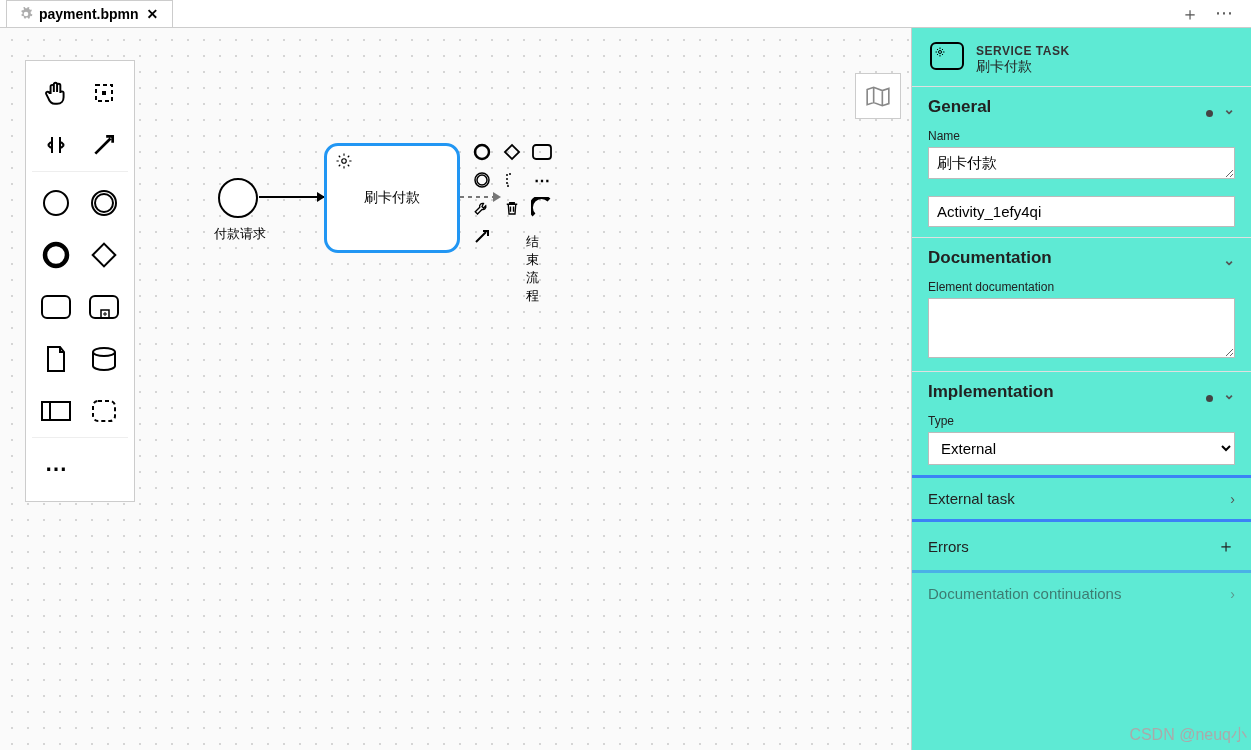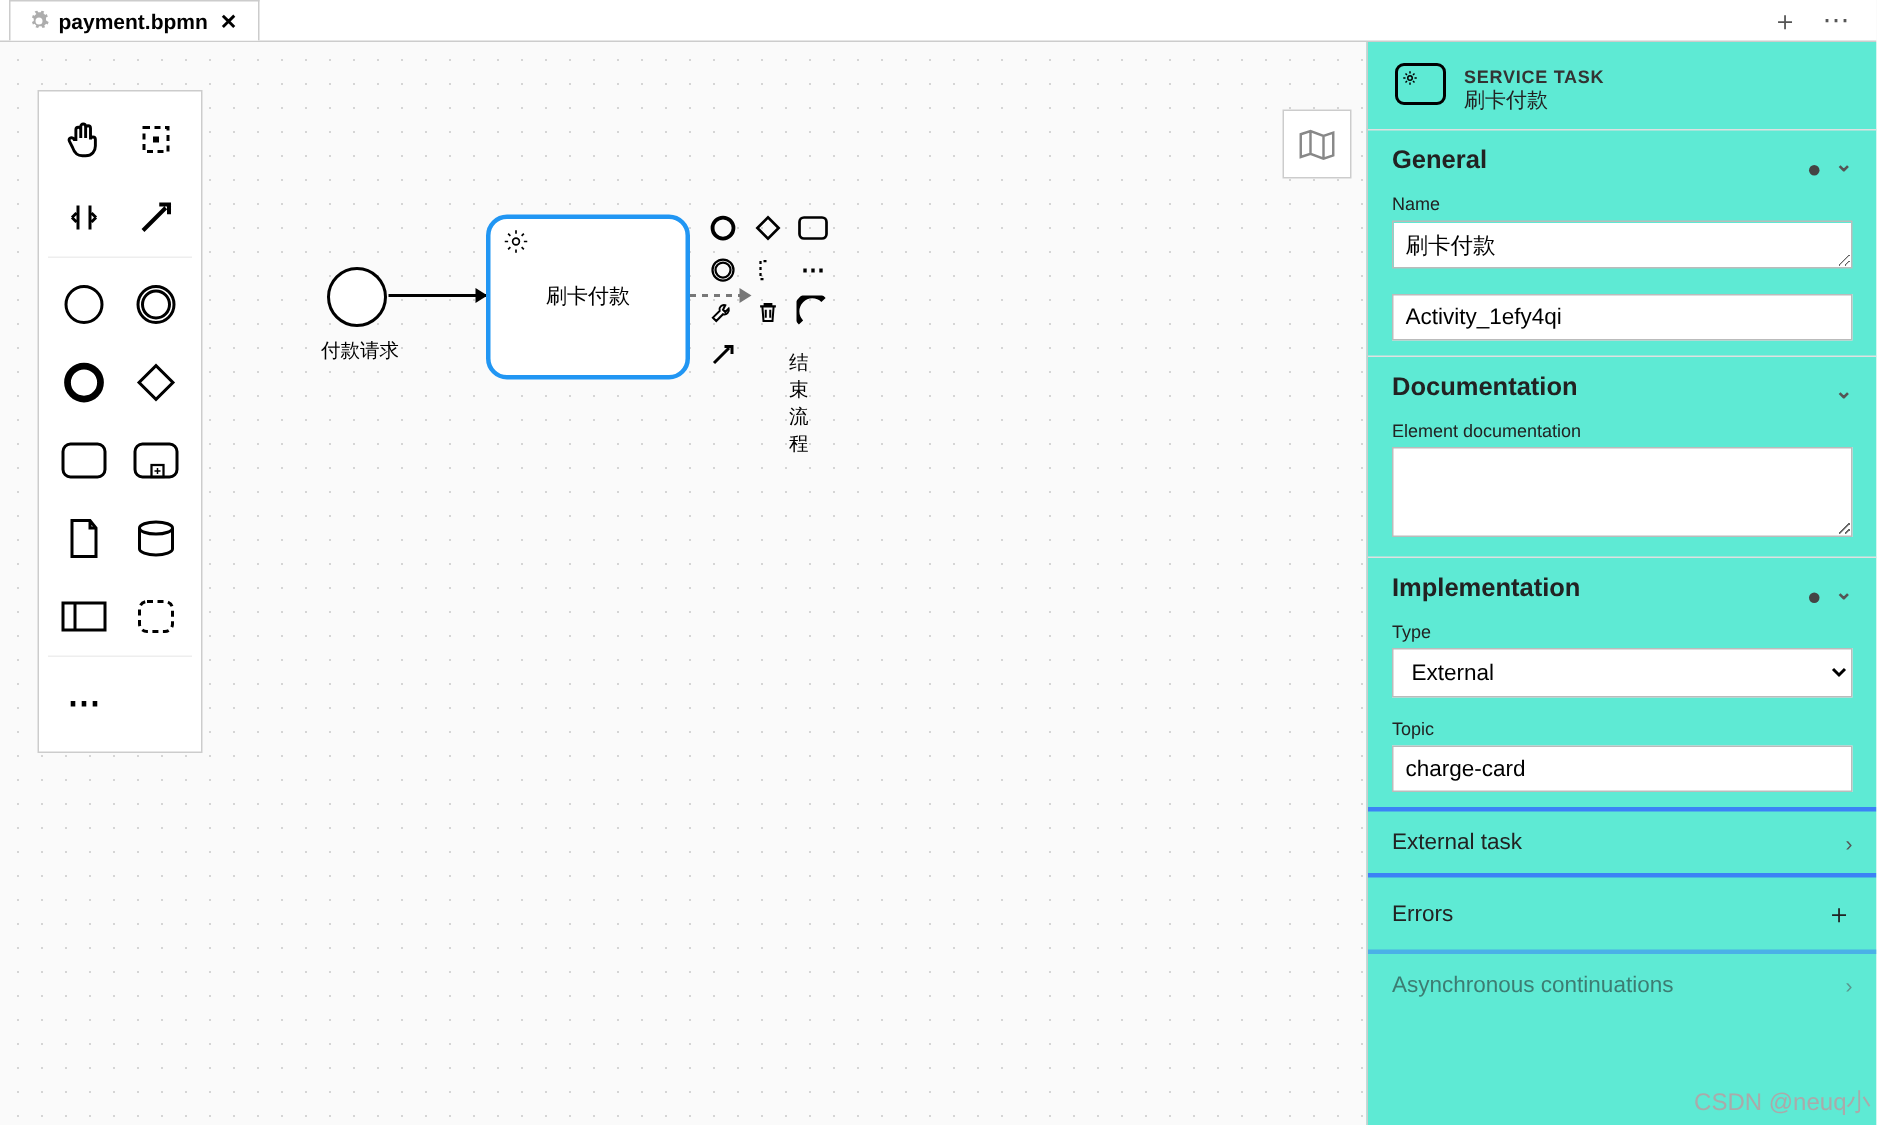--- a/index.html
+++ b/index.html
@@ -277,32 +277,28 @@
 
   <div class="section-hd">
     <span>Implementation</span>
     <span class="dot"></span>
     <span class="chev">⌄</span>
   </div>
   <div class="field">
     <label>Type</label>
     <select><option>External</option></select>
   </div>
-  <div class="field">
-    <label>Topic</label>
-    <input value="charge-card" style="">
-  </div>
 
   <div class="collapsed-row">
     <span>External task</span>
     <span class="chev">›</span>
   </div>
   <div class="collapsed-row">
     <span>Errors</span>
     <span style="font-size:18px;">＋</span>
   </div>
   <div class="collapsed-row" style="opacity:0.55;">
-    <span>Asynchronous continuations</span>
+    <span>Documentation continuations</span>
     <span class="chev">›</span>
   </div>
 </div>
 
 <div class="watermark">CSDN @neuq小</div>
 
 </body></html>

